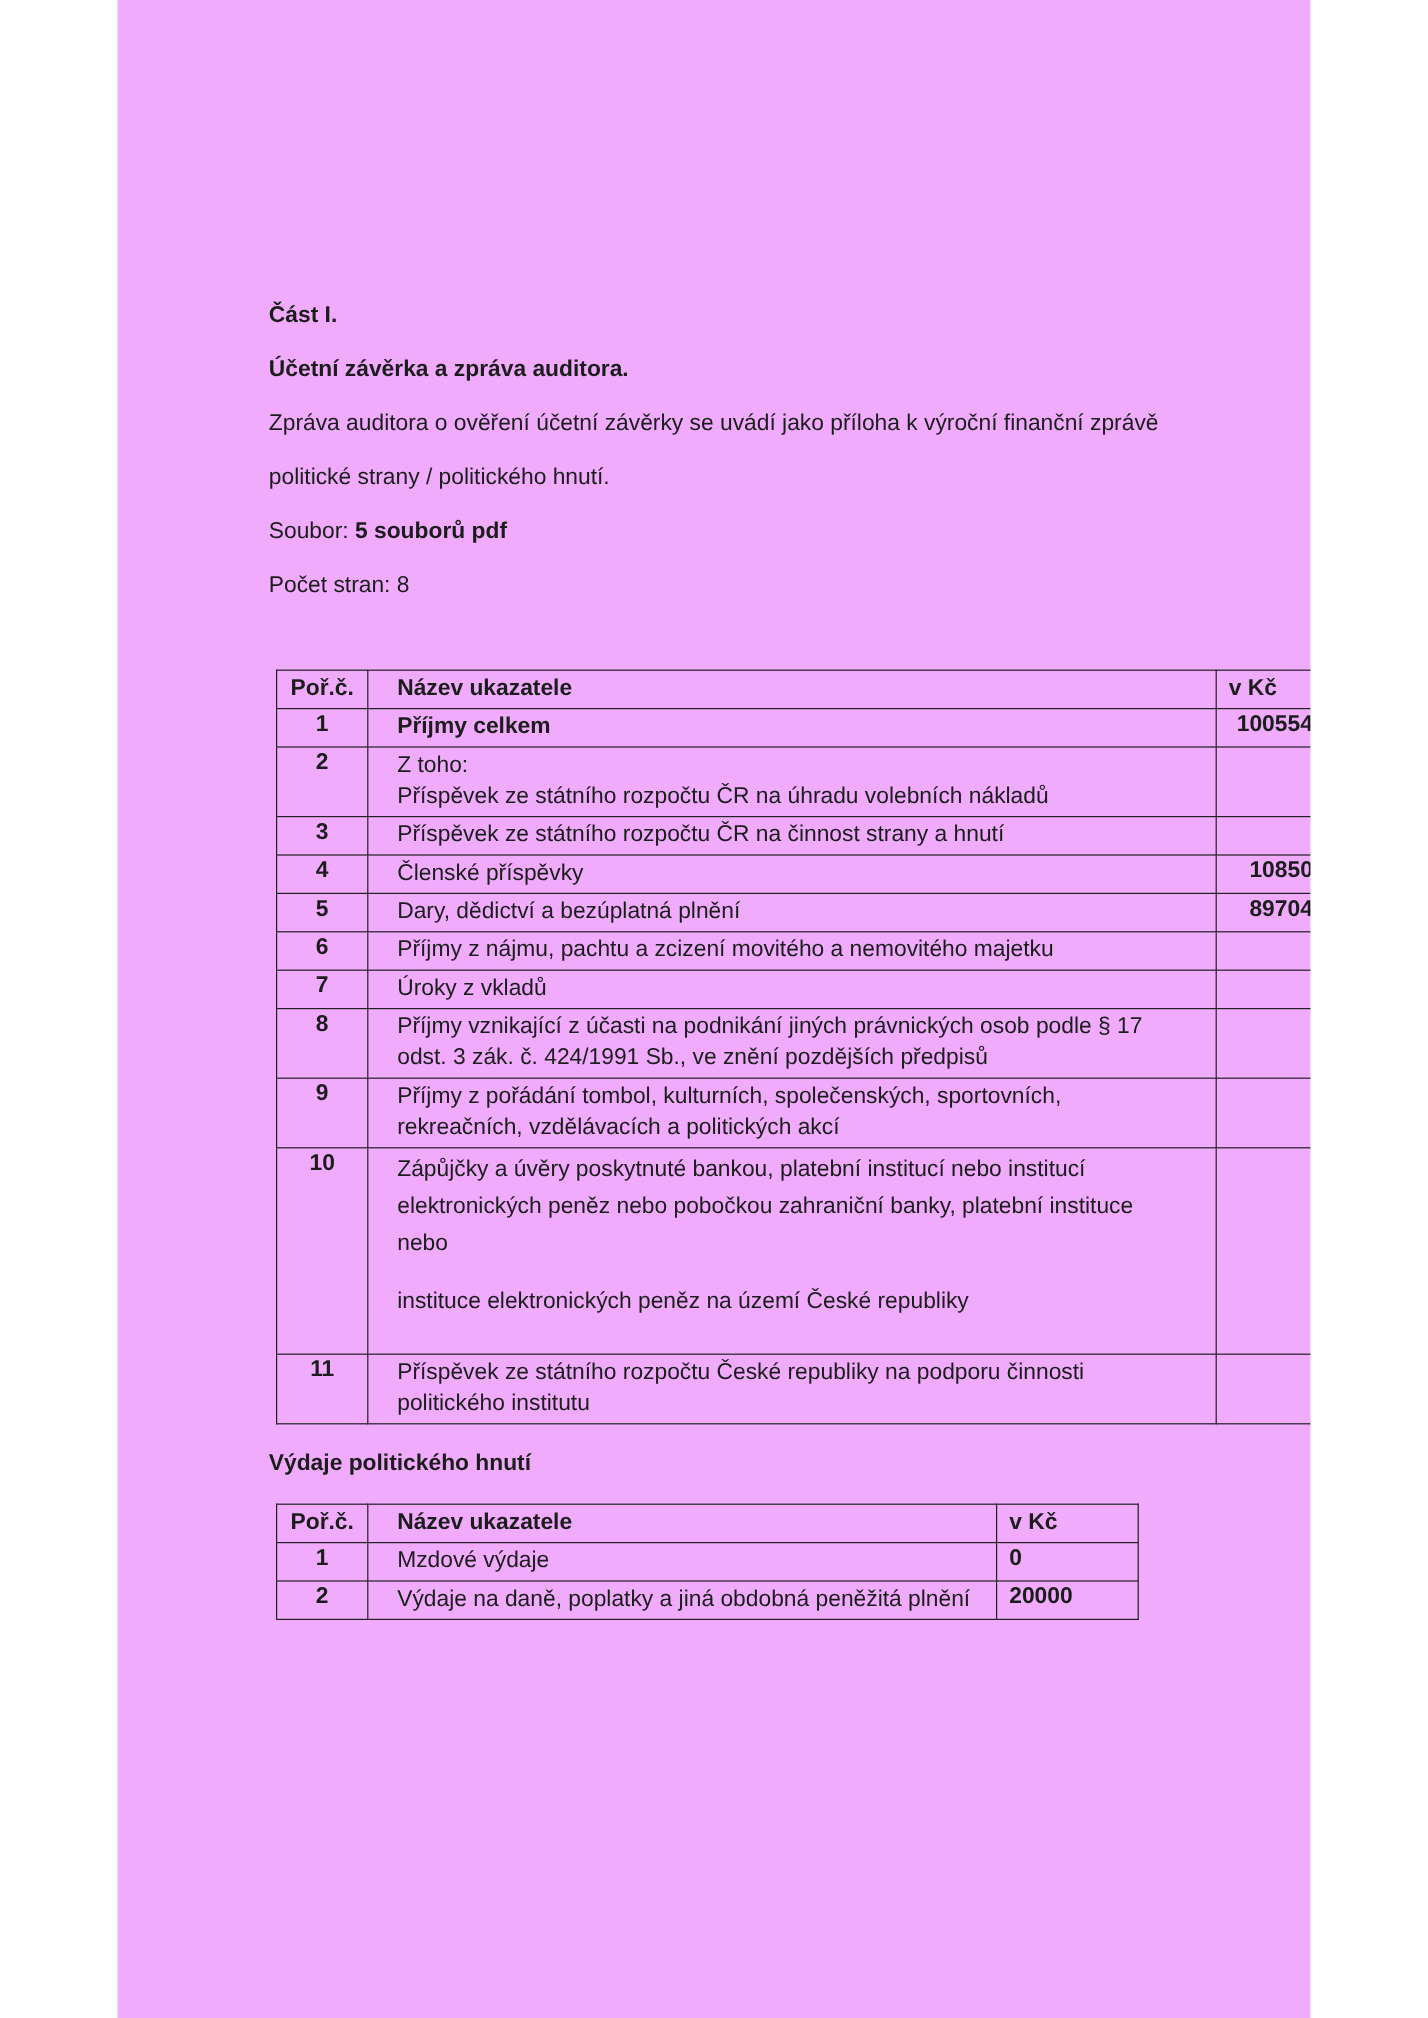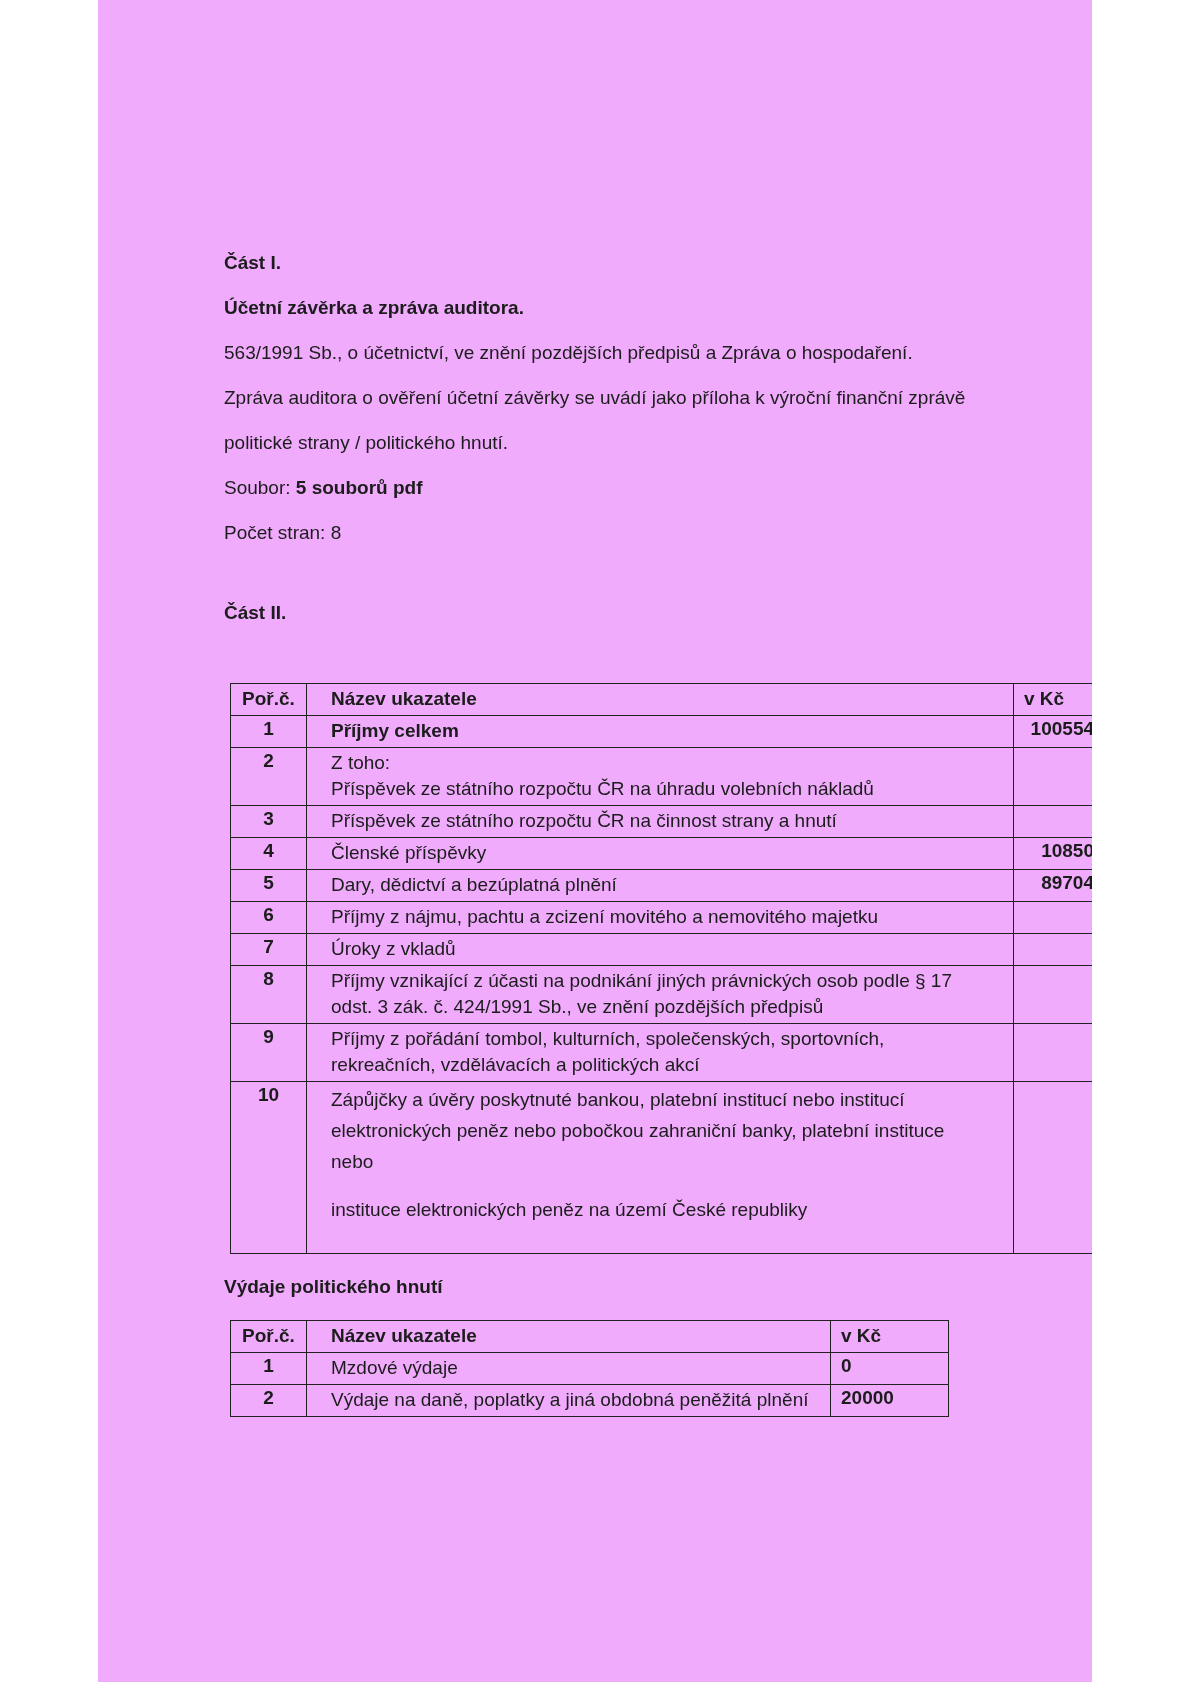--- a/index.html
+++ b/index.html
@@ -93,28 +93,26 @@
   }
 </style>
 </head>
 <body>
 
 <div class="page">
   <div class="content">
 
     <div class="docline bold">Část I.</div>
     <div class="docline bold">Účetní závěrka a zpráva auditora.</div>
-    <div class="docline">563/1991 Sb., o účetnictví, ve znění pozdějších předpisů a Zpráva o hospodaření.</div>
     <div class="docline">Zpráva auditora o ověření účetní závěrky se uvádí jako příloha k výroční finanční zprávě</div>
     <div class="docline">politické strany / politického hnutí.</div>
     <div class="docline"><span>Soubor: </span><span class="bold">5 souborů pdf</span></div>
     <div class="docline">Počet stran: 8</div>
 
     <div class="section2">
-      <div class="docline bold">Část II.</div>
 
       <table class="data-table val-right" id="income-table">
         <colgroup>
           <col style="width:76px">
           <col style="width:707px">
           <col style="width:128px">
         </colgroup>
         <thead>
           <tr>
             <th class="col-num">Poř.č.</th>
@@ -193,20 +191,28 @@
               <td class="col-num">10</td>
               <td class="col-name">
                 <div class="cell-line">Zápůjčky a úvěry poskytnuté bankou, platební institucí nebo institucí</div>
                 <div class="cell-line">elektronických peněz nebo pobočkou zahraniční banky, platební instituce</div>
                 <div class="cell-line">nebo</div>
                 <div class="cell-line gap-line">&nbsp;</div>
                 <div class="cell-line">instituce elektronických peněz na území České republiky</div>
               </td>
               <td class="col-value val-right">0</td>
             </tr>
+            <tr>
+              <td class="col-num">11</td>
+              <td class="col-name">
+                <div class="cell-line">Příspěvek ze státního rozpočtu České republiky na podporu činnosti</div>
+                <div class="cell-line">politického institutu</div>
+              </td>
+              <td class="col-value val-right">0</td>
+            </tr>
           </tbody>
       </table>
 
       <div class="expense-title">Výdaje politického hnutí</div>
 
       <table class="data-table" id="expense-table">
         <colgroup>
           <col style="width:76px">
           <col style="width:524px">
           <col style="width:118px">

